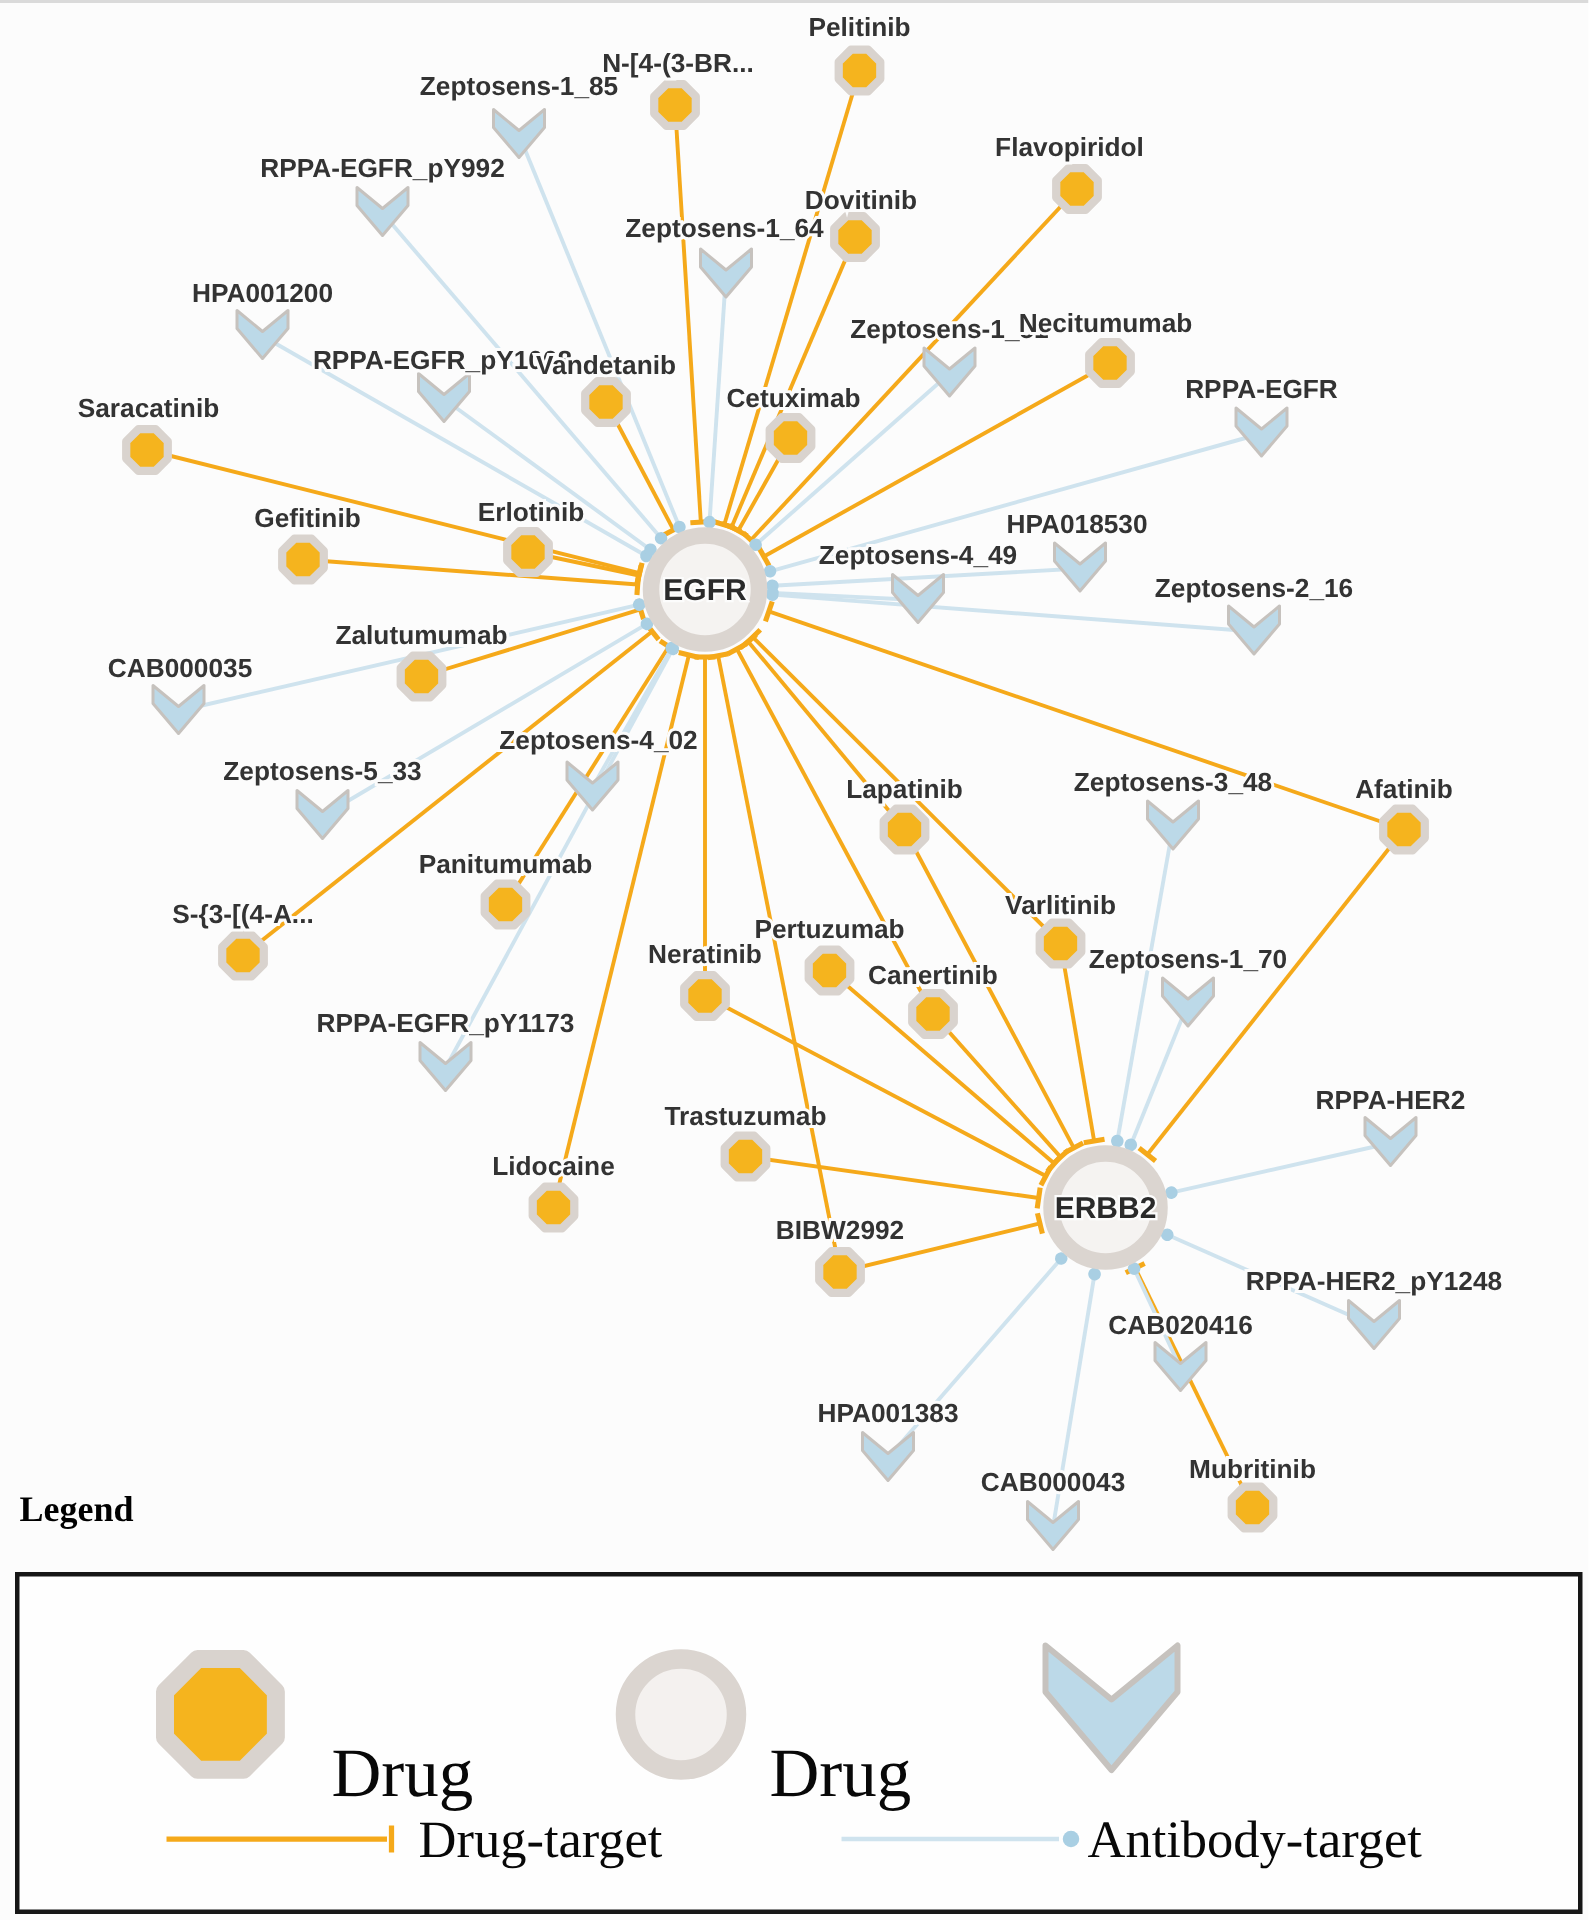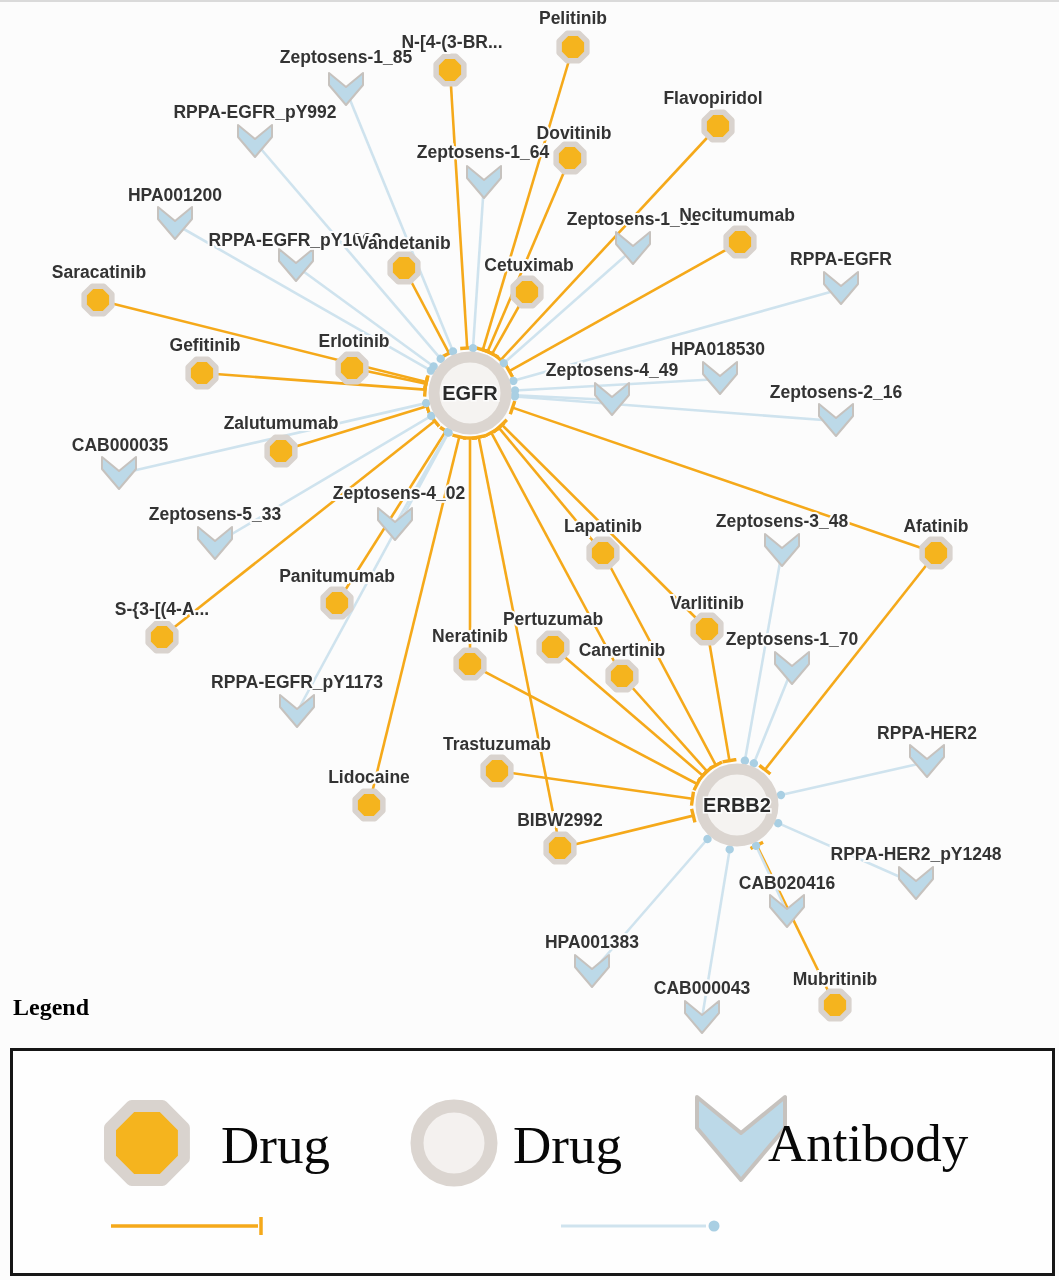--- a/index.html
+++ b/index.html
@@ -4,21 +4,21 @@
 <style>
   html,body{margin:0;padding:0;background:#ffffff;}
   .stage{position:relative;width:1059px;height:1280px;background:#FCFCFC;border-top:2px solid #DADADA;overflow:hidden;font-family:"Liberation Sans",sans-serif;}
   #graph-svg{position:absolute;left:0;top:0;}
   text.node-label{font-family:"Liberation Sans",sans-serif;font-size:17.5px;font-weight:700;fill:#333333;stroke:#FCFCFC;stroke-width:4px;paint-order:stroke fill;text-anchor:middle;}
   text.gene-label{font-size:20px;fill:#2A2A2A;stroke-width:3px;}
   .legend-title{position:absolute;left:13px;top:992px;font-family:"Liberation Serif",serif;font-size:24px;font-weight:700;color:#000000;}
   .legend-box{position:absolute;left:10px;top:1046px;width:1039px;height:222px;border:3px solid #161616;background:#FEFEFE;}
   .abs{position:absolute;}
   .legend-label{position:absolute;font-family:"Liberation Serif",serif;color:#080808;white-space:nowrap;}
-  .lt1{font-size:53px;}
+  .lt1{font-size:46px;margin-top:40px;}
   .lt2{font-size:35px;}
 </style>
 </head>
 <body>
 
 <div class="stage">
   <svg id="graph-svg" width="1059" height="1040" viewBox="0 0 1059 1040">
       <defs>
         <marker id="tee" markerWidth="6" markerHeight="18" refX="2" refY="9" orient="auto" markerUnits="userSpaceOnUse">
           <path d="M2,2 L2,16" stroke="#F5A91A" stroke-width="3.4" fill="none"></path>
@@ -272,25 +272,26 @@
     <span class="legend-label lt1" style="left:208px;top:64px;">Drug</span>
 
     <svg class="abs" style="left:385px;top:36px;" width="112" height="112">
       <circle cx="56" cy="56" r="37" fill="#F4F1EF" stroke="#DBD5D0" stroke-width="13"></circle>
     </svg>
     <span class="legend-label lt1" style="left:500px;top:64px;">Drug</span>
 
     <svg class="abs" style="left:672px;top:34px;" width="112" height="112">
       <path d="M12,12 L56,48 L100,12 L100,43 L56,95 L12,43 Z" fill="#BCD9E8" stroke="#C6C2BE" stroke-width="4" stroke-linejoin="round"></path>
     </svg>
-    <span class="legend-label lt1" style="left:755px;top:62px;">Antibody</span>
 
     <svg class="abs" style="left:95px;top:164px;" width="170" height="22">
       <line x1="3" y1="11" x2="150" y2="11" stroke="#F5A91A" stroke-width="3.5"></line>
       <line x1="153" y1="2" x2="153" y2="20" stroke="#F5A91A" stroke-width="3.5"></line>
     </svg>
+    <span class="legend-label lt2" style="left:266px;top:156px;">Drug-target</span>
 
     <svg class="abs" style="left:545px;top:164px;" width="170" height="22">
       <line x1="3" y1="11" x2="148" y2="11" stroke="#CFE3EE" stroke-width="3"></line>
       <circle cx="156" cy="11" r="5.5" fill="#A9CFE3"></circle>
     </svg>
+    <span class="legend-label lt2" style="left:712px;top:156px;">Antibody-target</span>
   </div>
 </div>
 
 </body></html>

